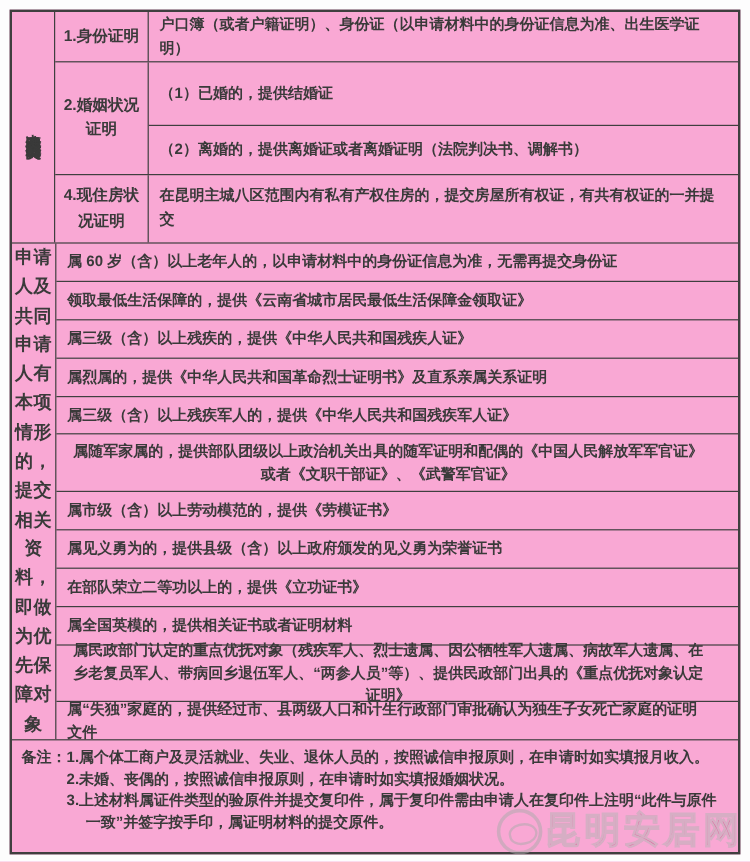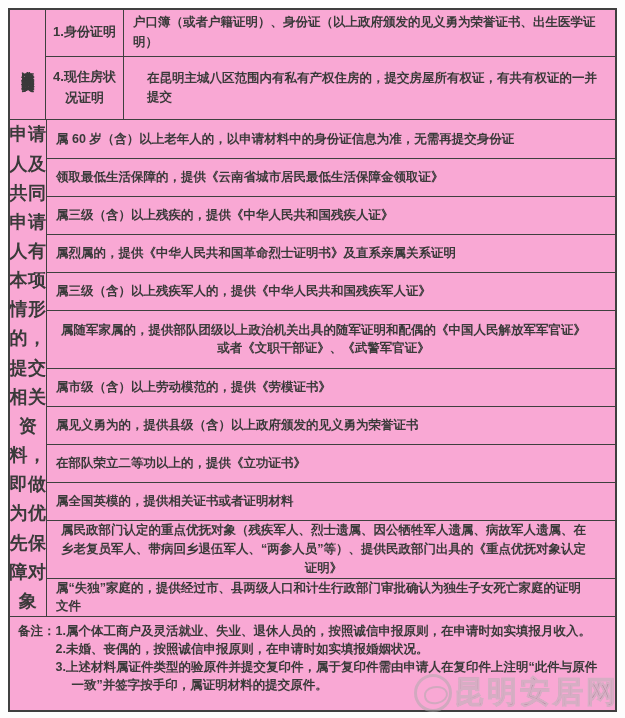--- a/index.html
+++ b/index.html
@@ -31,28 +31,28 @@
   }
   .v-header.upright {
     width:36px;
     writing-mode:vertical-rl;
     text-orientation:upright;
     line-height:36px;
     padding:2px 0;
   }
   .v-header.wrap2 {
     width:37px;
-    font-size:18px;
+    font-size:15px;
     line-height:1.62;
     padding:0 14px;
   }
   .rows { flex:1; display:flex; flex-direction:column; min-width:0; }
 
   .row { display:flex; border-bottom:1px solid #3f3f3f; min-height:0; }
-  .row:last-child { border-bottom:none;gap:14px; }
+  .row:last-child { border-bottom:none; }
   .r1 { flex:35 0 0; } .r2 { flex:79 0 0; } .r3 { flex:57 0 0; } .r4 { flex:48 0 0; }
 
   .label-cell {
     width:78px; flex:none;
     border-right:1px solid #3f3f3f;
     display:flex; align-items:center; justify-content:center;
     text-align:center; font-size:13px; line-height:1.6;
     padding:2px 4px;
   }
   .content-cell {
@@ -100,38 +100,45 @@
     position:relative;
   }
   .wm-circle::after{
     content:""; position:absolute; left:7px; top:9px;
     width:20px; height:14px;
     border:2.5px solid #ababab; border-radius:45% 55% 50% 50%;
     transform:rotate(-12deg);
   }
   .wm-text {
     font-size:30px; font-weight:bold; letter-spacing:3px;
-    color:#404040;
+    color:#be185d;
     -webkit-text-stroke:1px #b5b5b5;
   }
 </style>
 </head>
 <body>
 
 <div class="doc">
 
   <div class="section sec1">
     <div class="v-header upright">申请人及共同申请人应当提交的资料</div>
     <div class="rows">
 
       <div class="row r1">
         <div class="label-cell">1.身份证明</div>
-        <div class="content-cell">户口簿（或者户籍证明）、身份证（以上政府颁发的见义勇为荣誉证书、出生医学证明）</div>
+        <div class="content-cell">户口簿（或者户籍证明）、身份证（以申请材料中的身份证信息为准、出生医学证明）</div>
       </div>
 
+      <div class="row r2">
+        <div class="label-cell">2.婚姻状况证明</div>
+        <div class="subrows">
+          <div class="subrow sub-a">（1）已婚的，提供结婚证</div>
+          <div class="subrow sub-b">（2）离婚的，提供离婚证或者离婚证明（法院判决书、调解书）</div>
+        </div>
+      </div>
 
 
       <div class="row r4">
         <div class="label-cell">4.现住房状况证明</div>
         <div class="content-cell">在昆明主城八区范围内有私有产权住房的，提交房屋所有权证，有共有权证的一并提交</div>
       </div>
 
     </div>
   </div>
 

